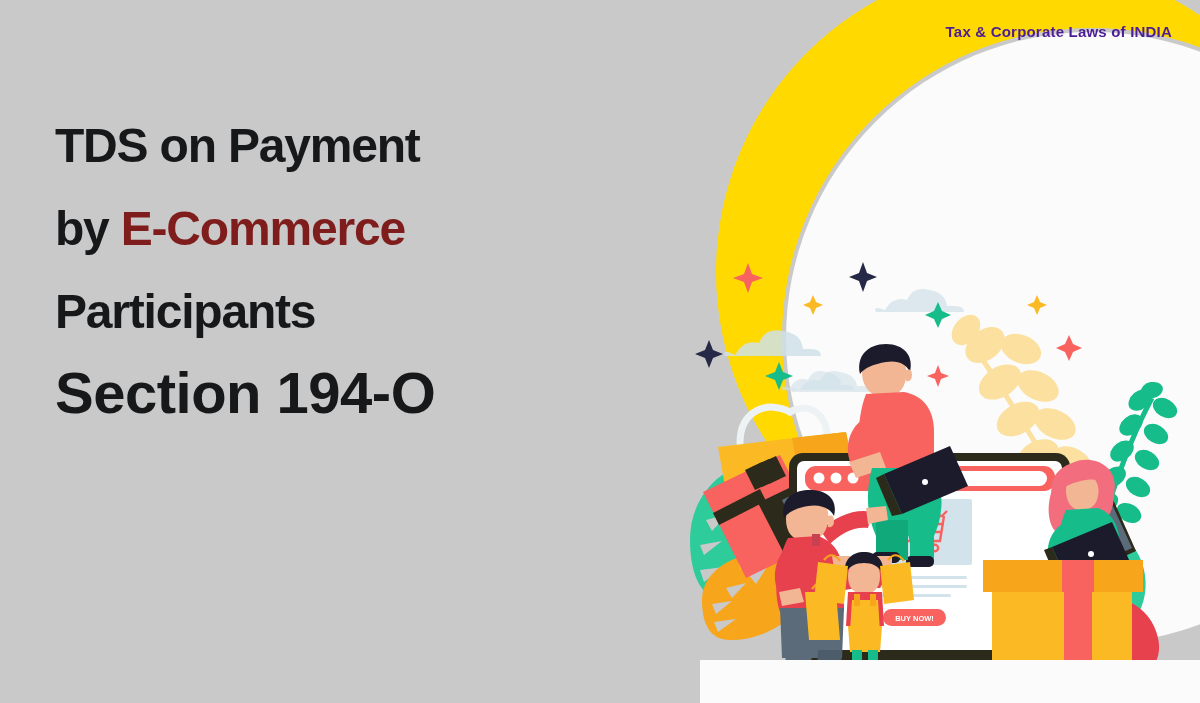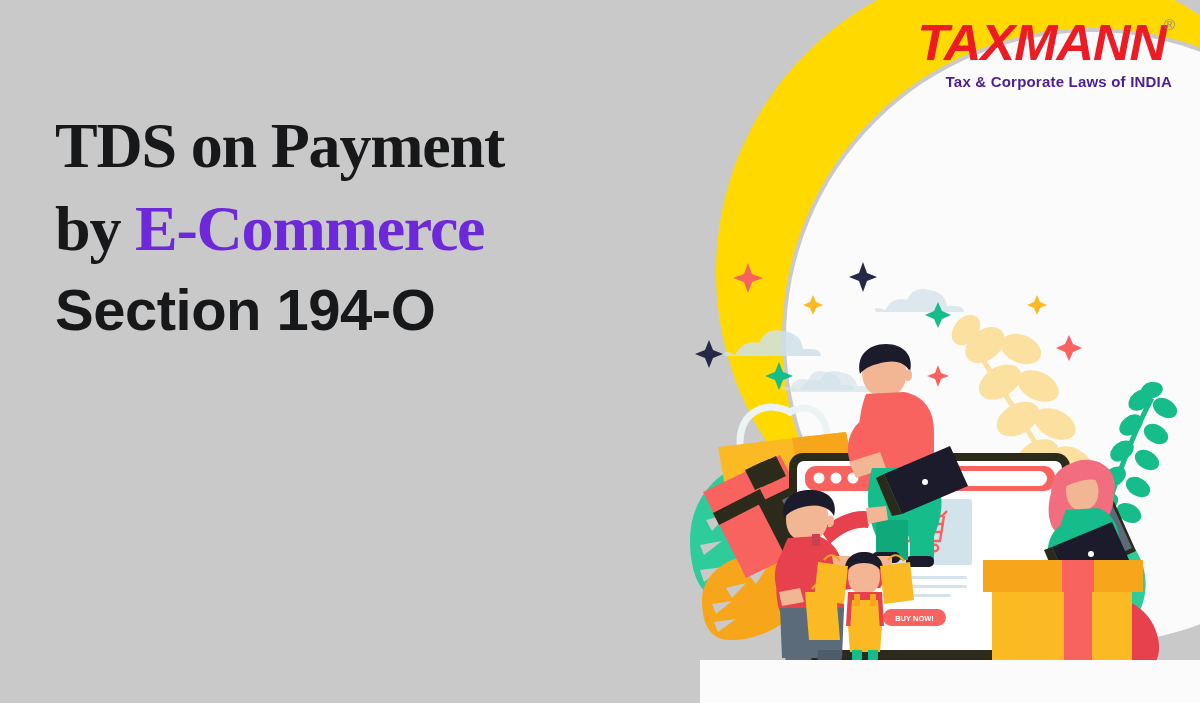--- a/index.html
+++ b/index.html
@@ -98,29 +98,28 @@
   }
 
   
   .headline {
     position: absolute;
     left: 55px;
     top: 104px;
     width: 680px;
   }
   .hl-line {
-    font-size: 64px;
+    font-size: 48px;
     line-height: 83px;
     font-weight: bold;
     color: #17181a;
     letter-spacing: -1.2px;
     white-space: nowrap;
-    font-family: Liberation Serif, serif;
-  }
-  .hl-red { color: #6d28d9; }
+  }
+  .hl-red { color: #7f1d1d; }
   .hl-sub {
     font-size: 58px;
     line-height: 80px;
     font-weight: 700;
     color: #17181a;
     letter-spacing: -0.5px;
     white-space: nowrap;
   }
 
   
@@ -394,25 +393,23 @@
         <path d="M888 560 q8 -10 16 1" stroke="#F7A51B" stroke-width="2.2" fill="none"></path>
       </g>
 
     </svg>
   </div>
 
   <div class="bottom-strip"></div>
   <div class="bottom-strip-white"></div>
 
   <div class="logo-block">
-    <div>
-      <span class="logo-word">TAXMANN</span><span class="logo-reg">®</span>
-    </div>
     <div class="logo-tag">Tax &amp; Corporate Laws of INDIA</div>
   </div>
 
   <div class="headline">
     <div class="hl-line">TDS on Payment</div>
     <div class="hl-line"><span>by </span><span class="hl-red">E-Commerce</span></div>
+    <div class="hl-line">Participants</div>
     <div class="hl-sub">Section 194-O</div>
   </div>
 
 </div>
 
 </body></html>

